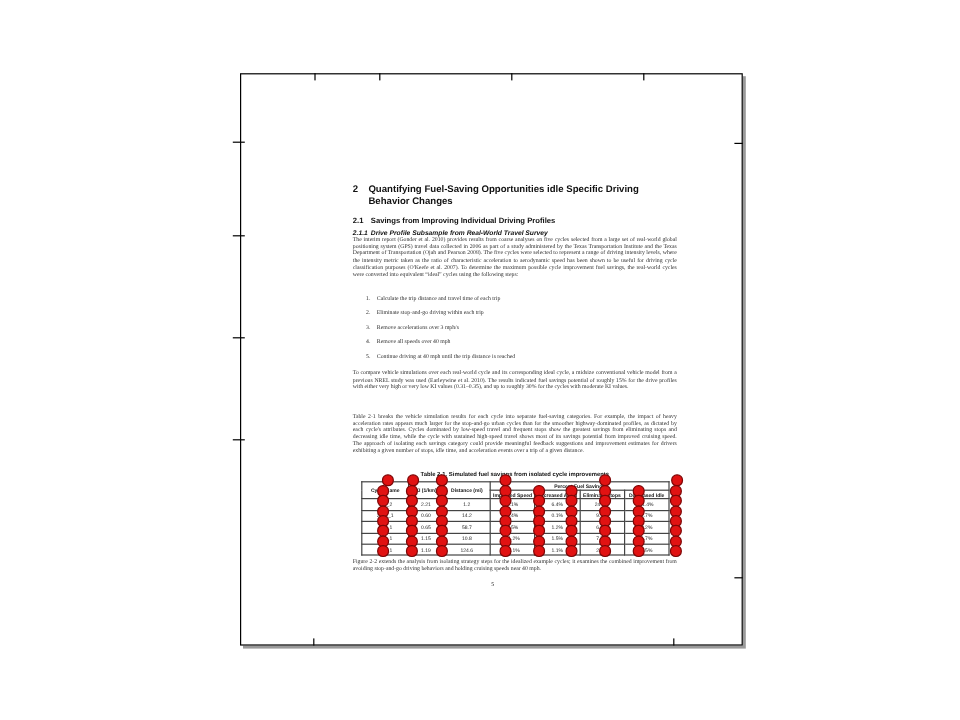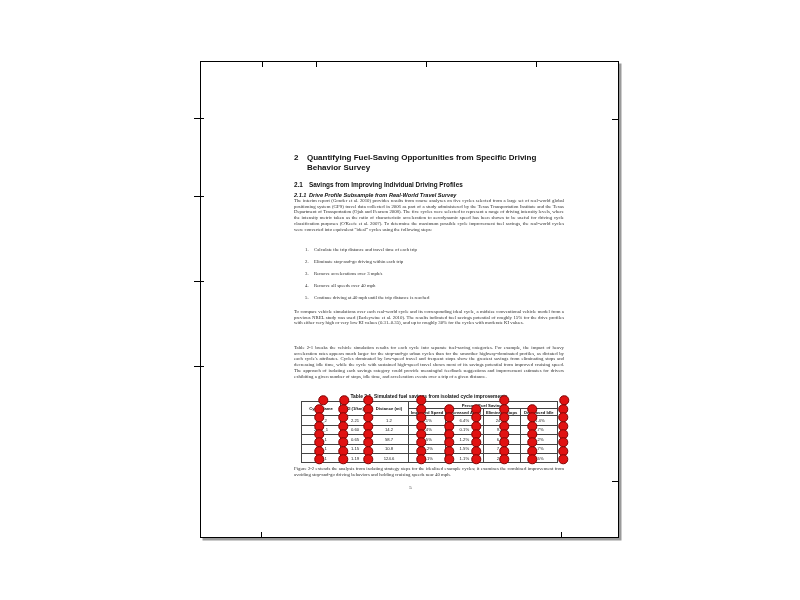--- a/index.html
+++ b/index.html
@@ -71,21 +71,21 @@
     transform:translate(-50%,-50%);z-index:5;
   }
 </style>
 </head>
 <body>
 
 <div class="page">
 
   <div class="h1">
     <span class="num">2</span>
-    <span>Quantifying Fuel-Saving Opportunities from Specific Driving Behavior Survey</span>
+    <span>Quantifying Fuel-Saving Opportunities idle Specific Driving Behavior Changes</span>
   </div>
 
   <div class="h2">
     <span class="num">2.1</span>
     <span>Savings from Improving Individual Driving Profiles</span>
   </div>
 
   <div class="h3">
     <span class="num">2.1.1</span>
     <span>Drive Profile Subsample from Real-World Travel Survey</span>

